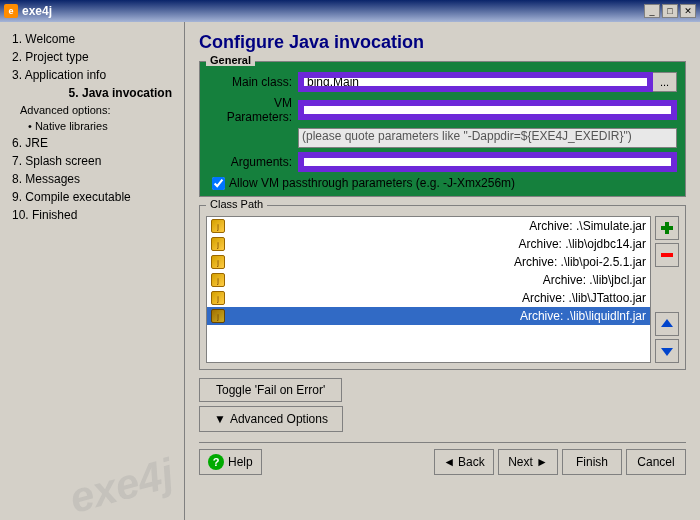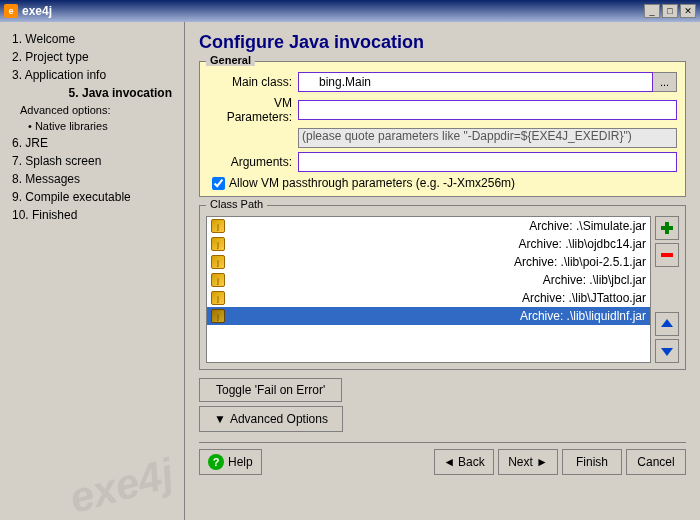--- a/index.html
+++ b/index.html
@@ -108,21 +108,21 @@
     .page-title {
       font-size: 18px;
       font-weight: bold;
       color: #000080;
       margin-bottom: 8px;
     }
 
     
     .group-box {
       border: 1px solid #808080;
-      background: #fef9c3;
+      background: #15803d;
       margin-bottom: 8px;
       padding: 6px 8px;
       position: relative;
     }
     .group-box-title {
       position: absolute;
       top: -8px;
       left: 6px;
       background: #d4d0c8;
       padding: 0 4px;
@@ -141,23 +141,23 @@
     }
     .form-label {
       width: 90px;
       font-size: 12px;
       text-align: right;
       padding-right: 6px;
     }
     .form-input {
       flex: 1;
       height: 20px;
-      border: 1px solid #6d28d9;
+      border: 6px solid #6d28d9;
       background: white;
-      padding: 0 20px;
+      padding: 0 3px;
       font-size: 12px;
     }
     .form-input-gray {
       flex: 1;
       height: 20px;
       border: 1px solid #808080;
       background: #e8e8e8;
       padding: 0 3px;
       font-size: 12px;
       color: #555;

